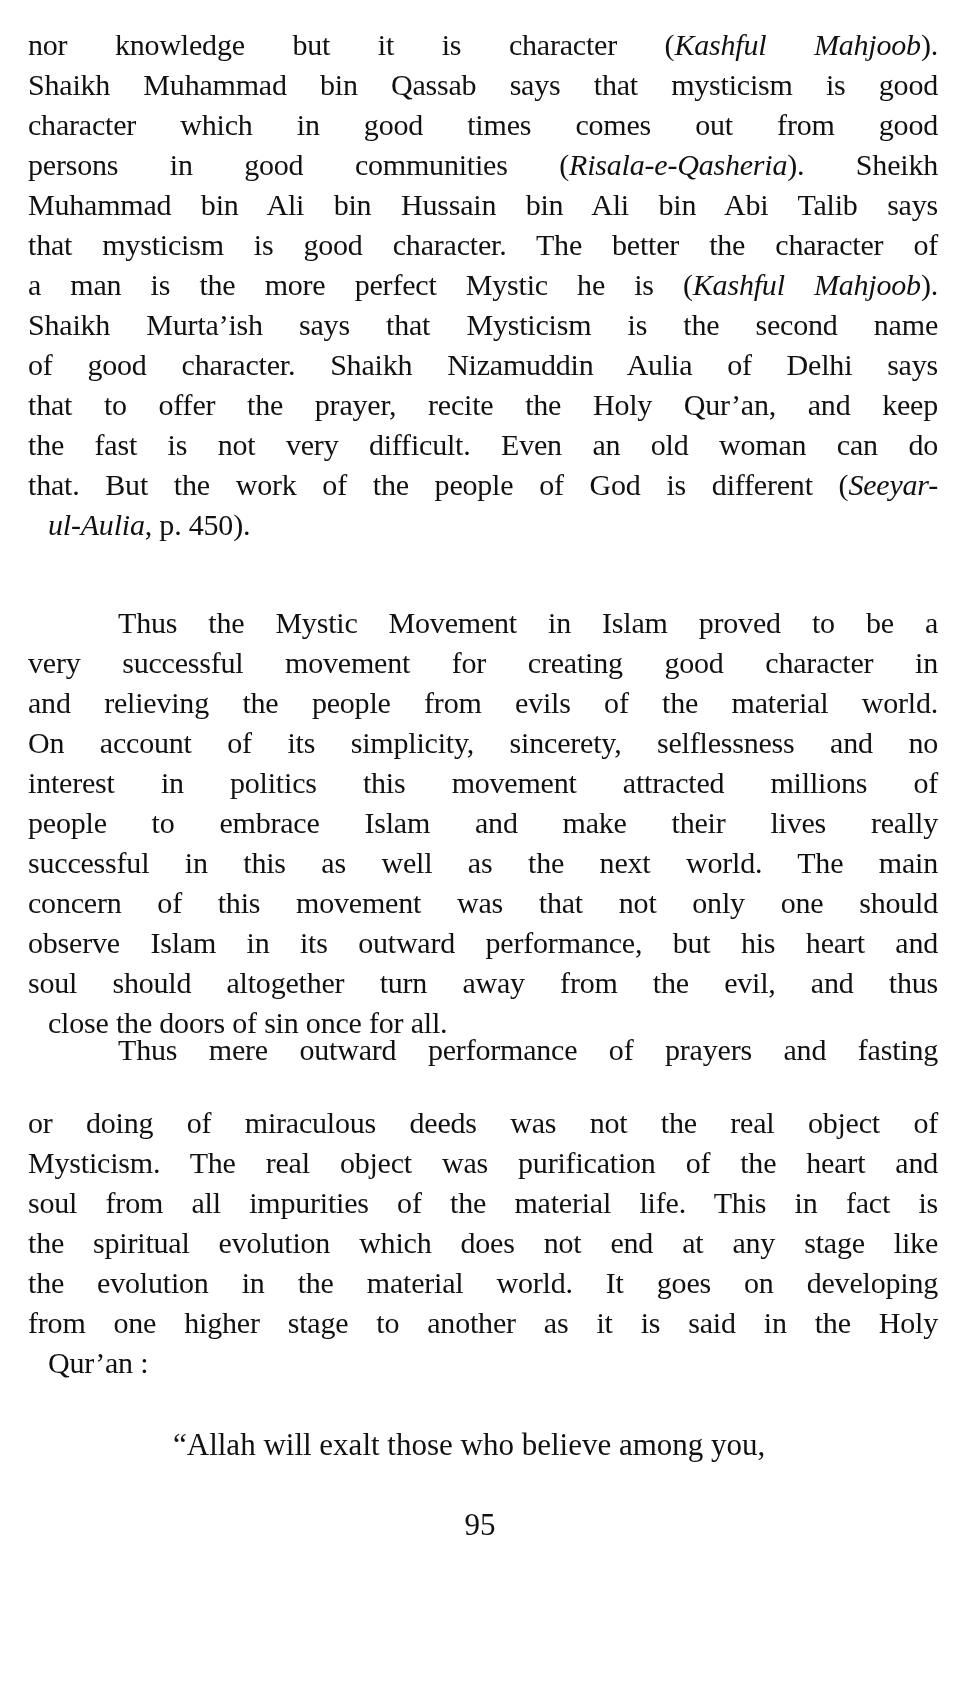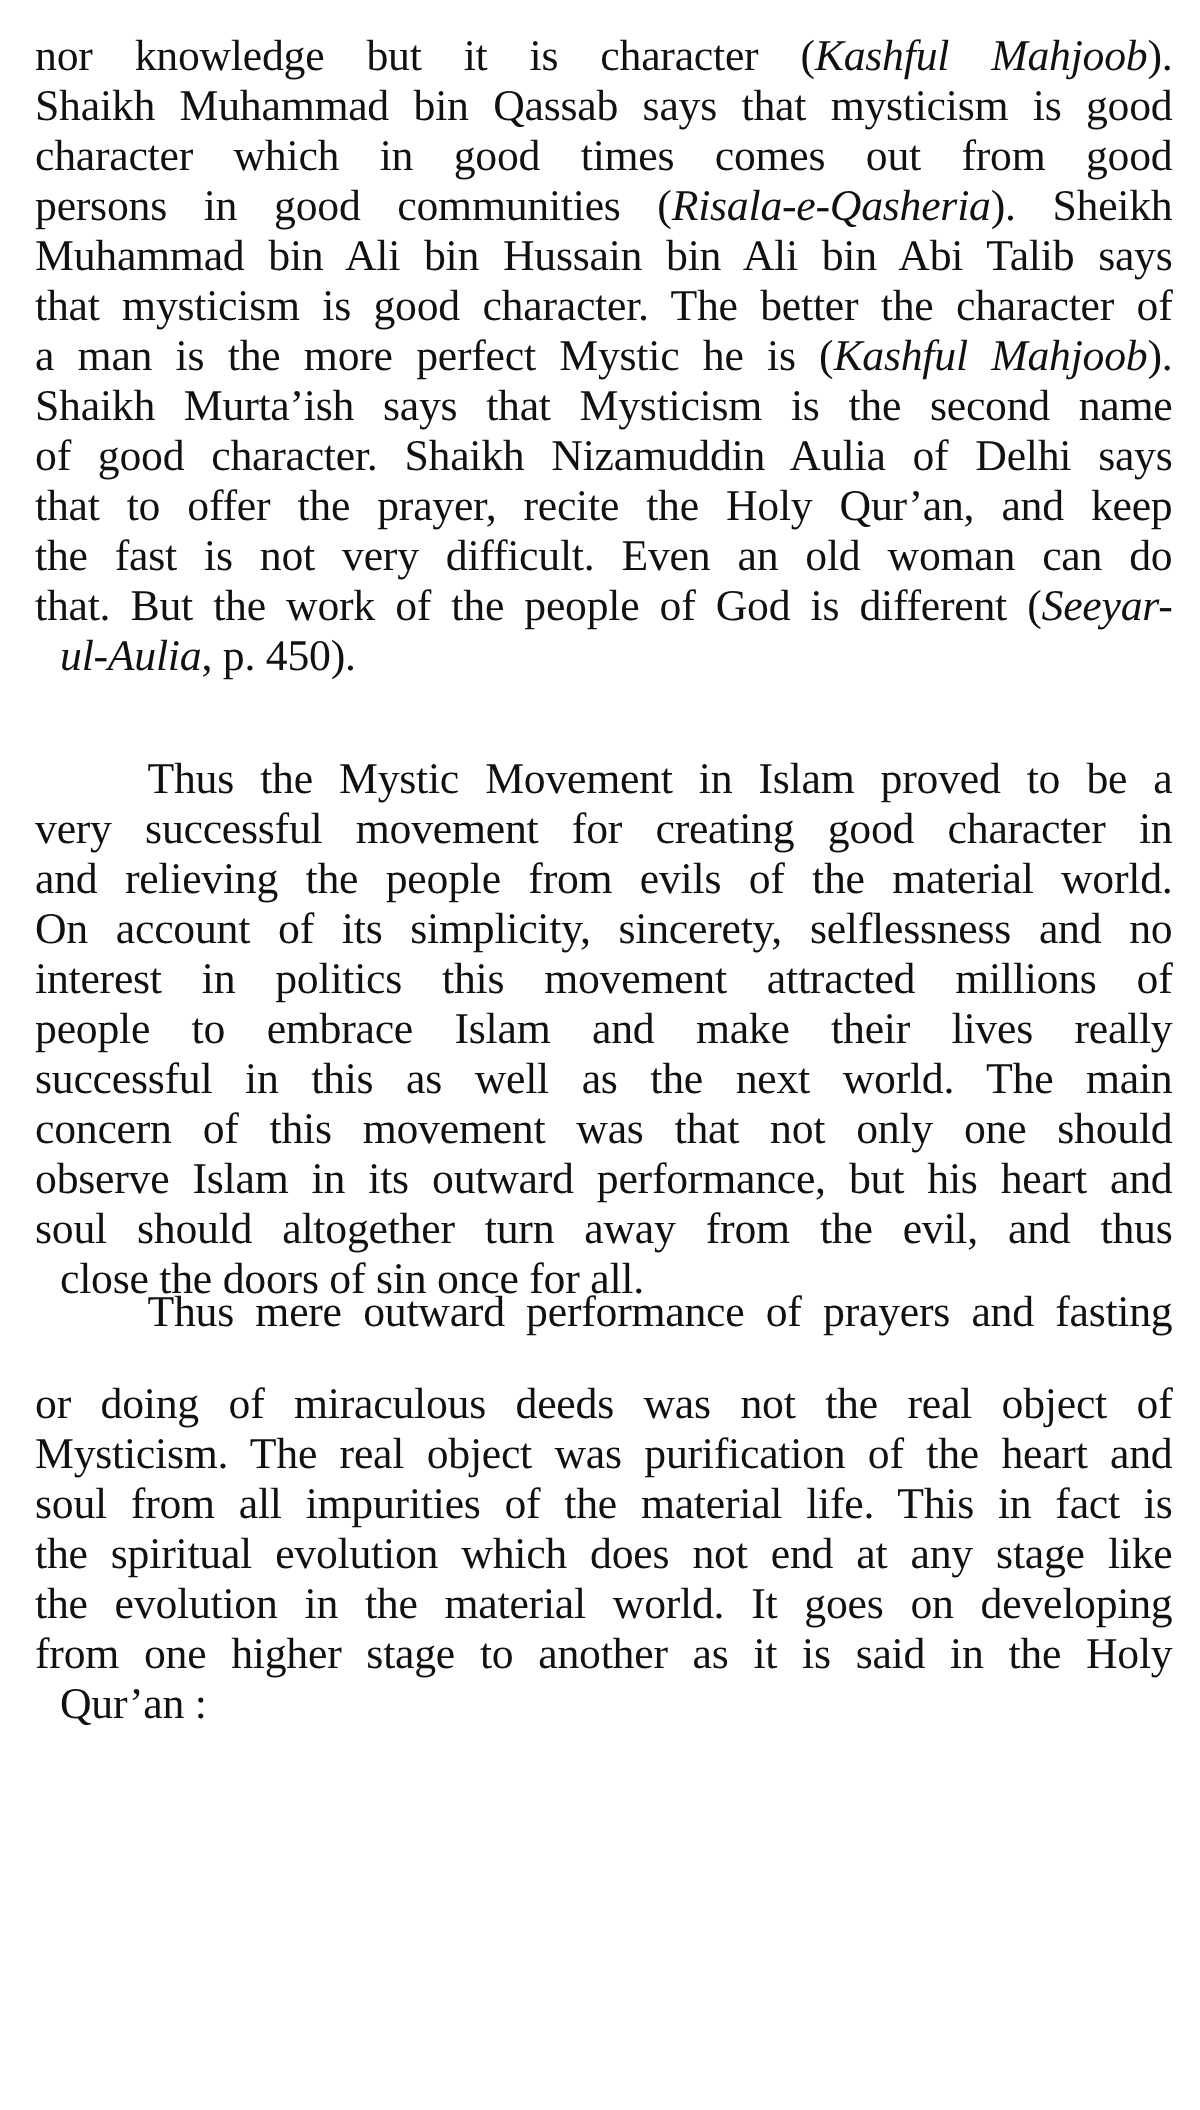--- a/index.html
+++ b/index.html
@@ -1,19 +1,19 @@
 <!DOCTYPE html>
 <html><head>
 <meta charset="utf-8">
 <style>
   html, body { margin: 0; padding: 0; background: #ffffff; }
   body { width: 960px; height: 1688px; position: relative; overflow: hidden;
          font-family: "Liberation Serif", "DejaVu Serif", serif; color: #111; }
   .page { position: absolute; left: 0; top: 0; width: 960px; height: 1688px; }
-  .line { position: absolute; left: 28px; width: 910px; font-size: 35px; line-height: 40px;
+  .line { position: absolute; left: 28px; width: 910px; font-size: 30px; line-height: 40px;
           white-space: nowrap; text-align: justify; text-align-last: justify; letter-spacing: -0.2px; }
   .line.last { text-align-last: left; margin-left: 20px; }
   .line.indent { left: 118px; width: 820px; }
   .quote { position: absolute; left: 173px; font-size: 31px; line-height: 40px; white-space: nowrap; }
   .pagenum { position: absolute; left: 0; width: 960px; text-align: center; font-size: 31px; line-height: 40px; }
   i { font-style: italic; }
 </style>
 </head>
 <body>
 
@@ -51,13 +51,15 @@
         <div class="line indent" style="top: 1030px; white-space: normal; height: 40px; overflow: visible;">Thus mere outward performance of prayers and fasting</div>
         <div class="line" style="top: 1103px; white-space: normal; height: 40px; overflow: visible;">or doing of miraculous deeds was not the real object of</div>
         <div class="line" style="top: 1143px; white-space: normal; height: 40px; overflow: visible;">Mysticism. The real object was purification of the heart and</div>
         <div class="line" style="top: 1183px; white-space: normal; height: 40px; overflow: visible;">soul from all impurities of the material life. This in fact is</div>
         <div class="line" style="top: 1223px; white-space: normal; height: 40px; overflow: visible;">the spiritual evolution which does not end at any stage like</div>
         <div class="line" style="top: 1263px; white-space: normal; height: 40px; overflow: visible;">the evolution in the material world. It goes on developing</div>
         <div class="line" style="top: 1303px; white-space: normal; height: 40px; overflow: visible;">from one higher stage to another as it is said in the Holy</div>
         <div class="line last" style="top: 1343px; white-space: normal; height: 40px; overflow: visible;">Qur’an :</div>
       </div>
     </div>
+  <div class="quote" style="top:1425px;">“Allah will exalt those who believe among you,</div>
+  <div class="pagenum" style="top:1505px;">95</div>
 </div>
 
 </body></html>

